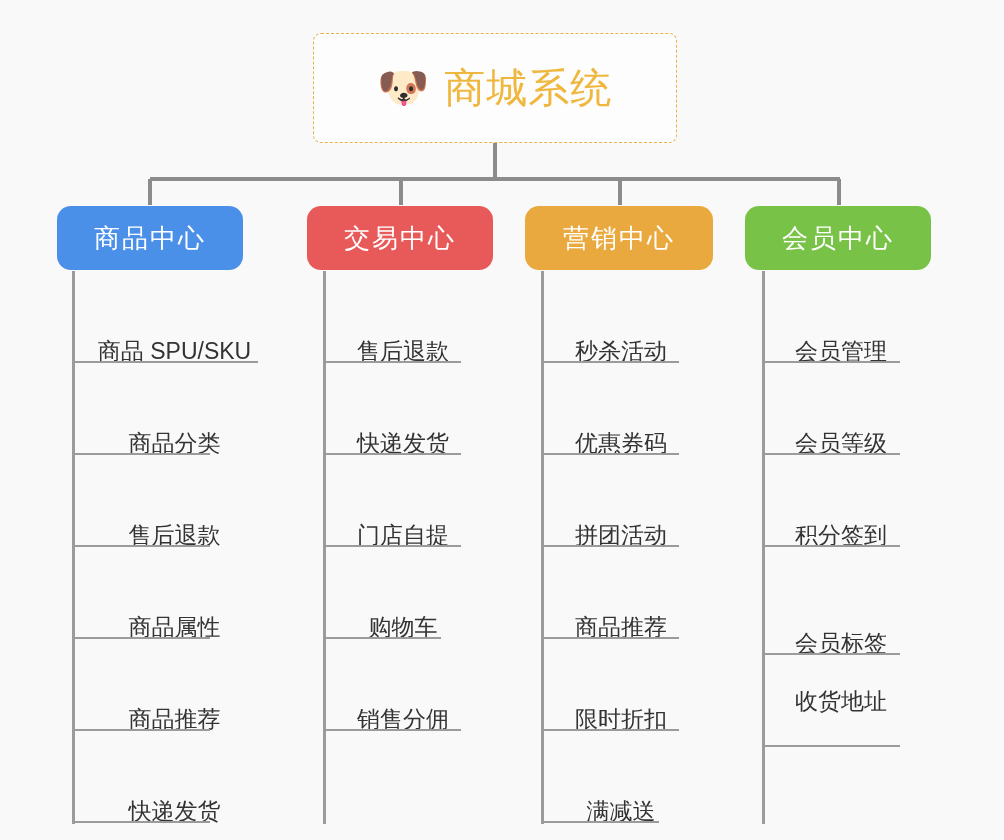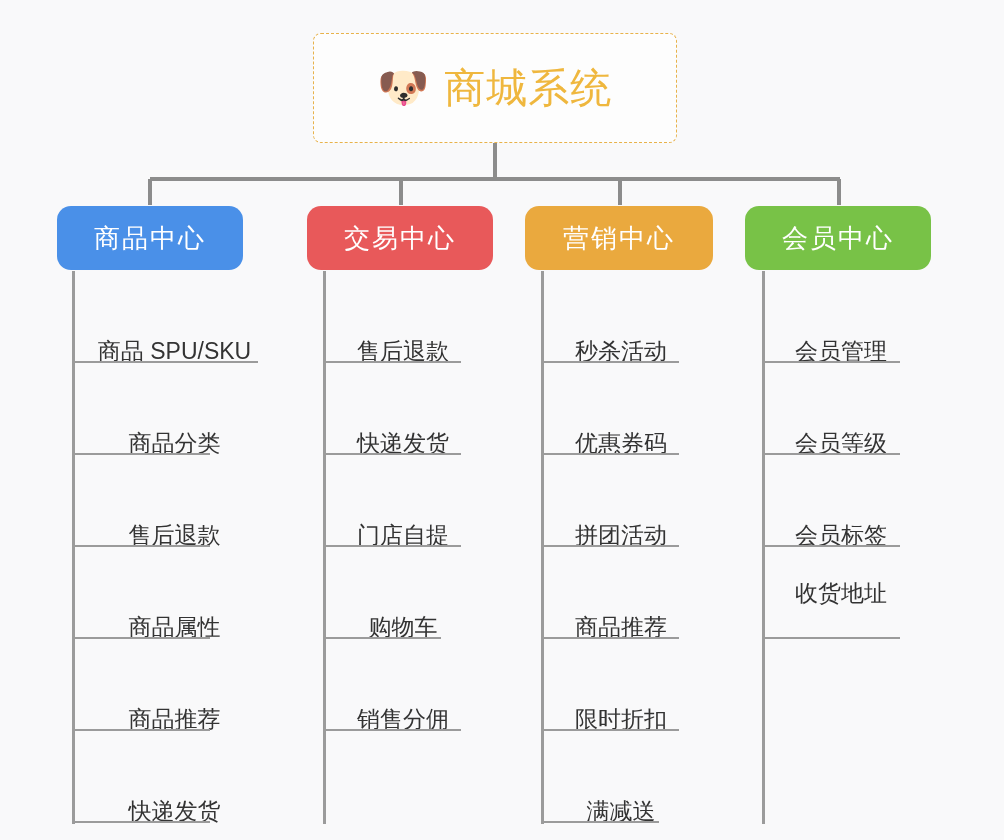--- a/index.html
+++ b/index.html
@@ -202,20 +202,24 @@
         <div class="col-items" style="width: 158px;">
           <div class="item" style="width: 158px;">
             <span class="item-label">会员管理</span>
             <div class="item-rule" style="width: 138px;"></div>
           </div>
           <div class="item" style="width: 158px;">
             <span class="item-label">会员等级</span>
             <div class="item-rule" style="width: 138px;"></div>
           </div>
           <div class="item" style="width: 158px;">
+            <span class="item-label">积分签到</span>
+            <div class="item-rule" style="width: 138px;"></div>
+          </div>
+          <div class="item" style="width: 158px; margin-top: 16px;">
             <span class="item-label">会员标签</span>
             <div class="item-rule" style="width: 138px;"></div>
           </div>
           <div class="item" style="width: 158px; align-items: center;">
             <span class="item-label">收货地址</span>
             <div class="item-rule" style="width: 138px;"></div>
           </div>
         </div>
       </div>
     </div>

